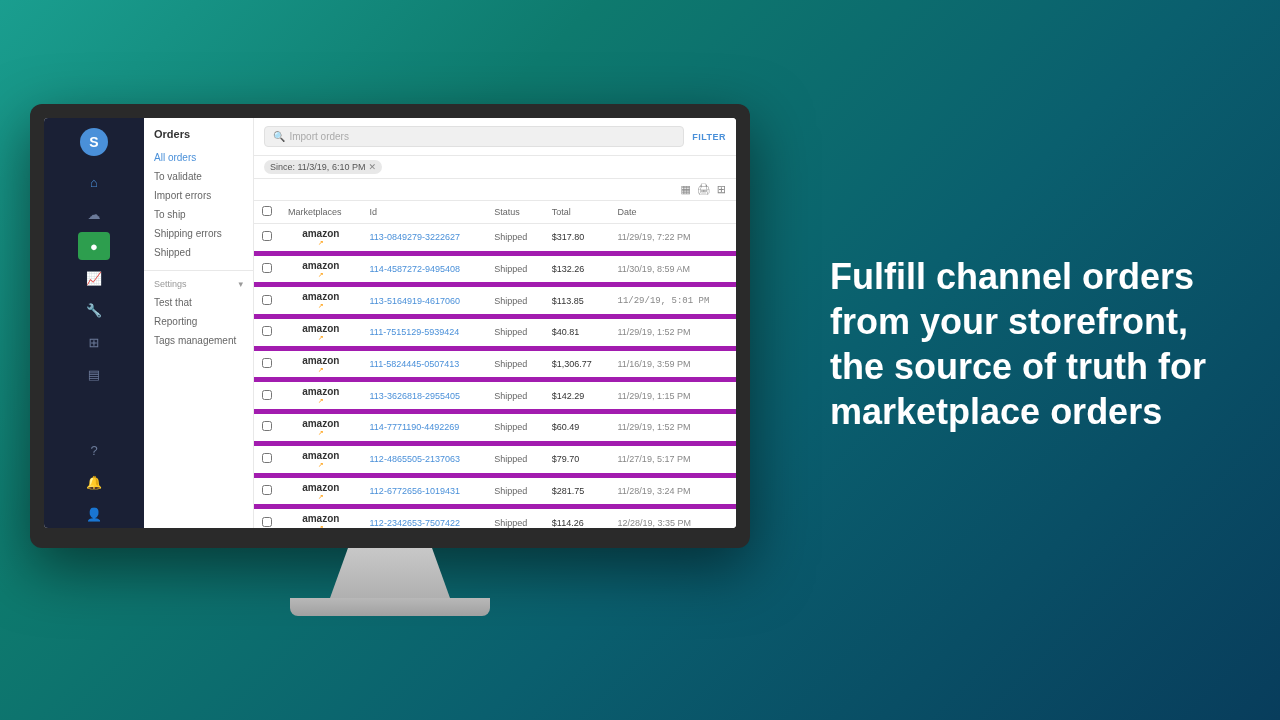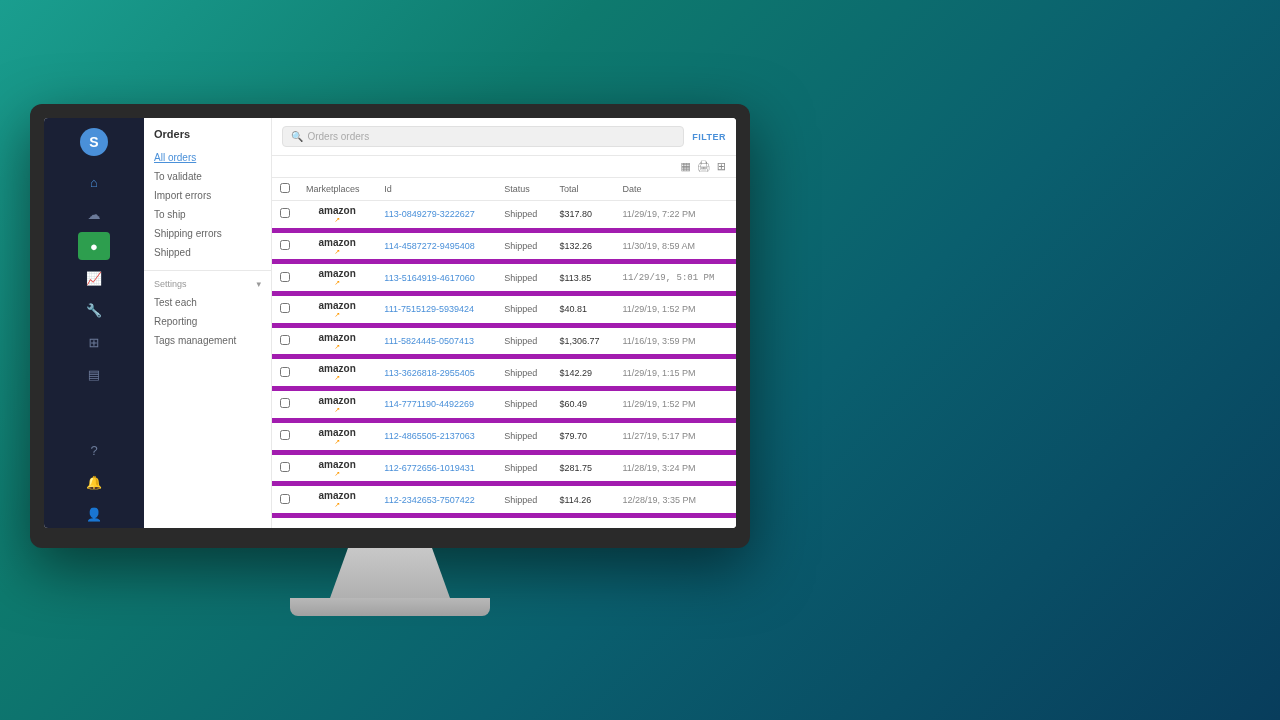--- a/index.html
+++ b/index.html
@@ -105,21 +105,21 @@
     }
 
     .sidebar-icon.highlight {
       background: #2d9e4e;
       color: white;
       border-radius: 4px;
     }
 
     
     .left-panel {
-      width: 128px;
+      width: 110px;
       background: white;
       height: 100%;
       flex-shrink: 0;
       padding: 10px 0;
       border-right: 1px solid #e8e8e8;
     }
 
     .panel-title {
       font-size: 11px;
       font-weight: 600;
@@ -130,21 +130,20 @@
     .nav-item {
       font-size: 10px;
       color: #666;
       padding: 4px 10px;
       cursor: pointer;
     }
 
     .nav-item.active {
       color: #4a90d9;
       font-weight: 500;
-      text-decoration: underline;
     }
 
     .nav-section {
       margin-top: 8px;
       padding-top: 8px;
       border-top: 1px solid #e8e8e8;
     }
 
     .nav-section-title {
       font-size: 9px;
@@ -333,35 +332,41 @@
           <div class="nav-item">Import errors</div>
           <div class="nav-item">To ship</div>
           <div class="nav-item">Shipping errors</div>
           <div class="nav-item">Shipped</div>
 
           <div class="nav-section">
             <div class="nav-section-title">
               <span>Settings</span>
               <span>▾</span>
             </div>
-            <div class="nav-item">Test each</div>
+            <div class="nav-item">Test that</div>
             <div class="nav-item">Reporting</div>
             <div class="nav-item">Tags management</div>
           </div>
         </div>
 
         <div class="right-area">
           <div class="top-bar">
             <div class="search-box">
               <span style="color:#aaa;font-size:10px;">🔍</span>
-              <span style="color:#aaa;">Orders orders</span>
+              <span style="color:#aaa;">Import orders</span>
             </div>
             <button class="filter-btn">FILTER</button>
           </div>
 
+          <div class="filter-bar">
+            <div class="filter-tag">
+              <span>Since: 11/3/19, 6:10 PM</span>
+              <span class="close">✕</span>
+            </div>
+          </div>
 
           <div class="table-toolbar">
             <span class="toolbar-icon">▦</span>
             <span class="toolbar-icon">🖨</span>
             <span class="toolbar-icon">⊞</span>
           </div>
 
           <div class="orders-table">
             <table>
               <thead>
@@ -511,13 +516,14 @@
         </div>
 
       </div>
     </div>
     <div class="monitor-stand"></div>
     <div class="monitor-base"></div>
   </div>
 </div>
 
 <div class="text-section">
+  <h1 class="headline">Fulfill channel orders<br>from your storefront,<br>the source of truth for<br>marketplace orders</h1>
 </div>
 
 </body></html>

